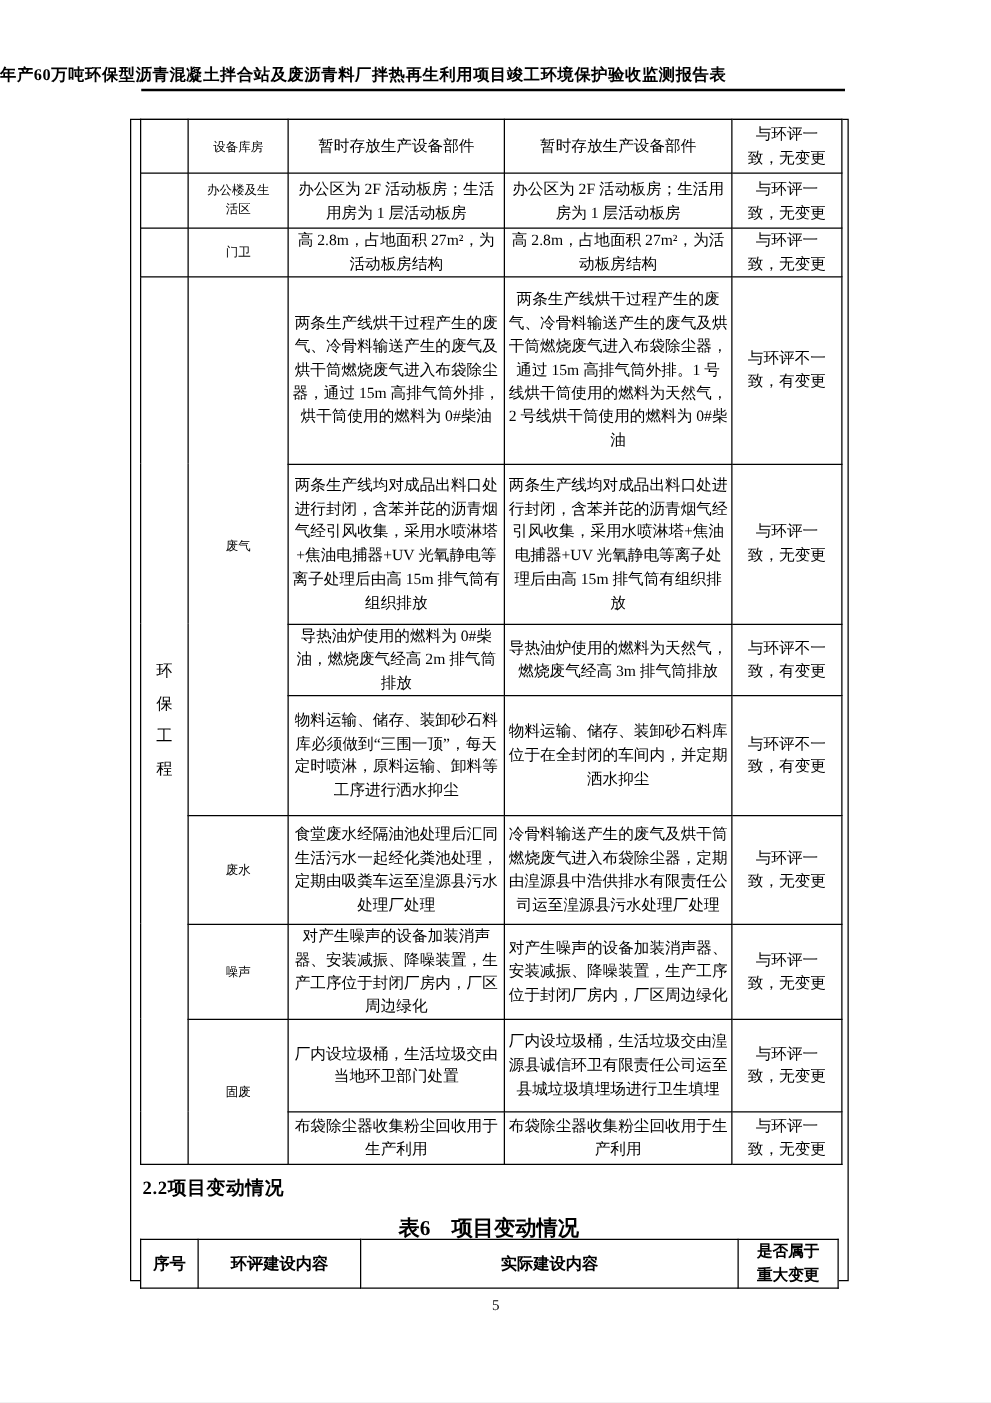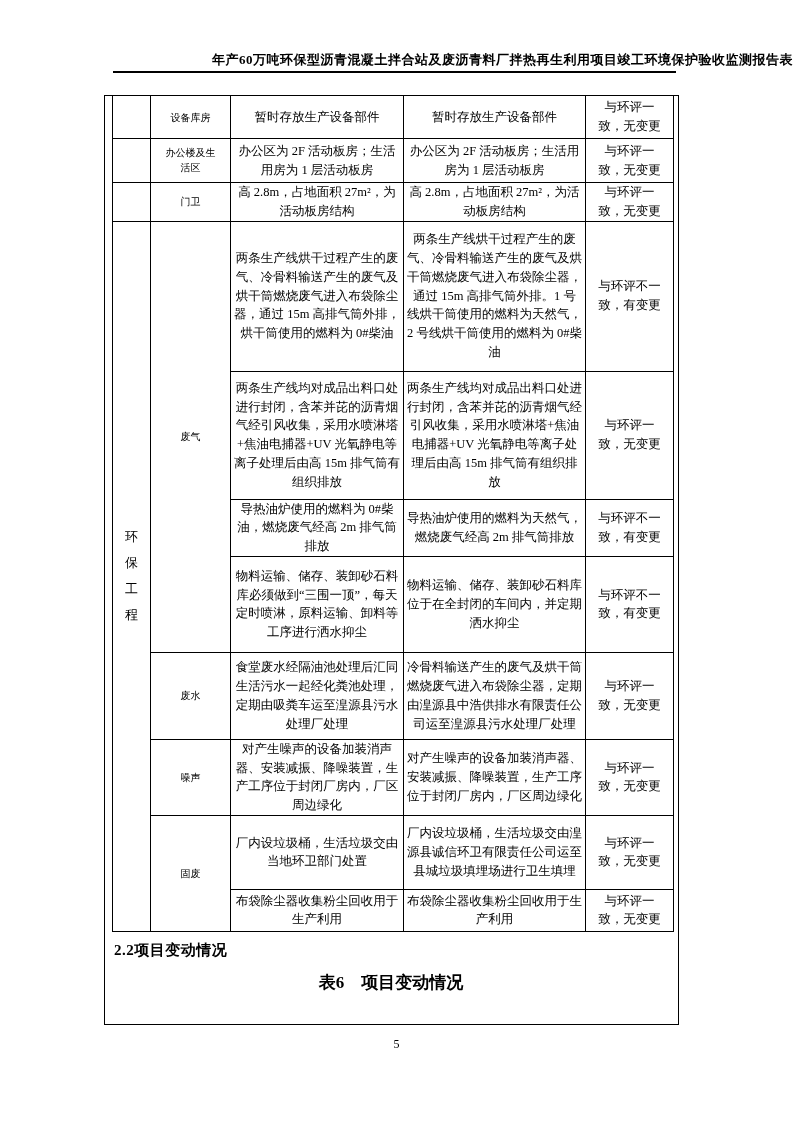--- a/index.html
+++ b/index.html
@@ -6,21 +6,21 @@
   .page{
     position:relative;
     width:793px;height:1122px;
     background:#ffffff;
     font-family:"Liberation Serif","DejaVu Serif",serif;
     color:#000;
     overflow:hidden;
   }
   .doc-title{
     position:absolute;top:51px;left:0;width:793px;
-    text-align:right;font-size:13px;font-weight:bold;
+    text-align:left;font-size:13px;font-weight:bold;
     letter-spacing:0.5px;white-space:nowrap;
   }
   .title-rule{
     position:absolute;top:71px;left:113px;width:563px;height:0;
     border-top:2px solid #000;
   }
   .outer-frame{
     position:absolute;left:104px;top:95px;width:573px;height:928px;
     border:1px solid #000;
   }
@@ -98,21 +98,21 @@
         <td>两条生产线烘干过程产生的废气、冷骨料输送产生的废气及烘干筒燃烧废气进入布袋除尘器，通过 15m 高排气筒外排。1 号线烘干筒使用的燃料为天然气，2 号线烘干筒使用的燃料为 0#柴油</td>
         <td class="concl-cell"><span class="concl-inner">与环评不一致，有变更</span></td>
       </tr>
       <tr style="height:128px">
         <td>两条生产线均对成品出料口处进行封闭，含苯并芘的沥青烟气经引风收集，采用水喷淋塔+焦油电捕器+UV 光氧静电等离子处理后由高 15m 排气筒有组织排放</td>
         <td>两条生产线均对成品出料口处进行封闭，含苯并芘的沥青烟气经引风收集，采用水喷淋塔+焦油电捕器+UV 光氧静电等离子处理后由高 15m 排气筒有组织排放</td>
         <td class="concl-cell"><span class="concl-inner">与环评一致，无变更</span></td>
       </tr>
       <tr style="height:54px">
         <td>导热油炉使用的燃料为 0#柴油，燃烧废气经高 2m 排气筒排放</td>
-        <td>导热油炉使用的燃料为天然气，燃烧废气经高 2m 排气筒排放</td>
+        <td>导热油炉使用的燃料为天然气，燃烧废气经高 3m 排气筒排放</td>
         <td class="concl-cell"><span class="concl-inner">与环评不一致，有变更</span></td>
       </tr>
       <tr style="height:96px">
         <td>物料运输、储存、装卸砂石料库必须做到“三围一顶”，每天定时喷淋，原料运输、卸料等工序进行洒水抑尘</td>
         <td>物料运输、储存、装卸砂石料库位于在全封闭的车间内，并定期洒水抑尘</td>
         <td class="concl-cell"><span class="concl-inner">与环评不一致，有变更</span></td>
       </tr>
       <tr style="height:87px">
         <td><span class="sub-inner">废水</span></td>
         <td>食堂废水经隔油池处理后汇同生活污水一起经化粪池处理，定期由吸粪车运至湟源县污水处理厂处理</td>
@@ -135,16 +135,32 @@
         <td>布袋除尘器收集粉尘回收用于生产利用</td>
         <td>布袋除尘器收集粉尘回收用于生产利用</td>
         <td class="concl-cell"><span class="concl-inner">与环评一致，无变更</span></td>
       </tr>
     </tbody>
   </table>
 
   <div class="sec-heading">2.2项目变动情况</div>
   <div class="tbl-caption">表6　项目变动情况</div>
 
+  <table class="change-table">
+    <colgroup>
+      <col style="width:46px">
+        <col style="width:130px">
+        <col style="width:302px">
+        <col style="width:80px">
+    </colgroup>
+    <tbody>
+      <tr style="height:32px">
+        <td>序号</td>
+        <td>环评建设内容</td>
+        <td>实际建设内容</td>
+        <td class="concl-cell"><span class="hdr-inner">是否属于重大变更</span></td>
+      </tr>
+    </tbody>
+  </table>
 
   <div class="page-number">5</div>
 
 </div>
 
 </body></html>

